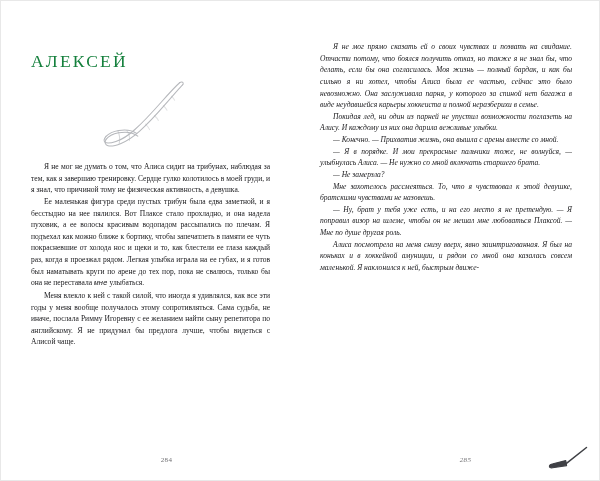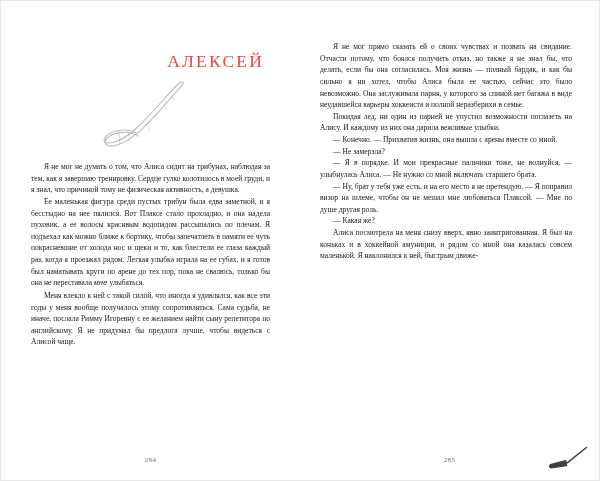--- a/index.html
+++ b/index.html
@@ -28,31 +28,32 @@
     box-sizing: border-box;
     height: 100%;
   }
   .page-left {
     width: 300px;
     padding: 40px 30px 0 30px;
   }
   .page-right {
     width: 300px;
     padding: 40px 27px 0 20px;
+    font-style: italic;
   }
   .chapter-head {
     position: relative;
     height: 118px;
     margin-bottom: 2px;
   }
   .chapter-title {
     font-size: 17.5px;
     letter-spacing: 2.2px;
-    color: #ef4444;
-    text-align: right;
+    color: #15803d;
+    text-align: left;
     padding-right: 6px;
     padding-top: 12px;
     font-weight: 400;
     line-height: 1;
   }
   .stick-art {
     position: absolute;
     left: 50%;
     transform: translateX(-48%);
     top: 38px;
@@ -74,21 +75,21 @@
   .body-text p.dlg {
     text-indent: 13px;
   }
   .body-text em {
     font-style: italic;
     font-family: Liberation Mono, monospace;
   }
   .folio {
     position: absolute;
     bottom: 16px;
-    left: 0;
+    left: 16px;
     width: 100%;
     text-align: center;
     font-size: 7px;
     color: #6f6f72;
     letter-spacing: 0.4px;
   }
   .page-left .folio { padding-right: 6px; }
   .page-right .folio { padding-right: 4px; }
   .tail-ornament {
     position: absolute;
@@ -132,24 +133,24 @@
     </div>
 
     <div class="folio">284</div>
   </div>
 
   <div class="page page-right">
     <div class="body-text col-right">
       <p>Я не мог прямо сказать ей о своих чувствах и позвать на свидание. Отчасти потому, что боялся получить отказ, но также я не знал бы, что делать, если бы она согласилась. Моя жизнь — полный бардак, и как бы сильно я ни хотел, чтобы Алиса была ее частью, сейчас это было невозможно. Она заслуживала парня, у которого за спиной нет багажа в виде неудавшейся карьеры хоккеиста и полной неразберихи в семье.</p>
       <p>Покидая лед, ни один из парней не упустил возможности поглазеть на Алису. И каждому из них она дарила вежливые улыбки.</p>
       <p class="dlg">— Конечно. — Прихватив жизнь, она вышла с арены вместе со мной.</p>
+      <p class="dlg">— Я в порядке. И мои прекрасные пальчики тоже, не волнуйся, — улыбнулась Алиса. — Не нужно со мной включать старшего брата.</p>
       <p class="dlg">— Не замерзла?</p>
-      <p class="dlg">— Я в порядке. И мои прекрасные пальчики тоже, не волнуйся, — улыбнулась Алиса. — Не нужно со мной включать старшего брата.</p>
+      <p>Мне захотелось рассмеяться. То, что я чувствовал к этой девушке, братскими чувствами не назовешь.</p>
       <p class="dlg">— Ну, брат у тебя уже есть, и на его место я не претендую. — Я поправил визор на шлеме, чтобы он не мешал мне любоваться Плаксой. — Мне по душе другая роль.</p>
-      <p class="dlg">— Какая же?</p>
       <p>Алиса посмотрела на меня снизу вверх, явно заинтригованная. Я был на коньках и в хоккейной амуниции, и рядом со мной она казалась совсем маленькой. Я наклонился к ней, быстрым движе-</p>
     </div>
 
     <div class="folio">285</div>
 
     <svg class="tail-ornament" viewBox="0 0 42 26" aria-hidden="true">
       <g fill="#3f4045" stroke="#3f4045" stroke-width="1.1" stroke-linecap="round" stroke-linejoin="round">
         <path d="M39.5 1.5 L 18.5 18.2" fill="none" stroke-width="1.5"></path>
         <path d="M18.8 14.6 L 19.6 19.6 L 5.6 21.8 C 3.3 22.1, 2.2 21.4, 2.4 20.1 C 2.6 18.9, 3.9 18.2, 6.1 17.8 Z"></path>
       </g>

